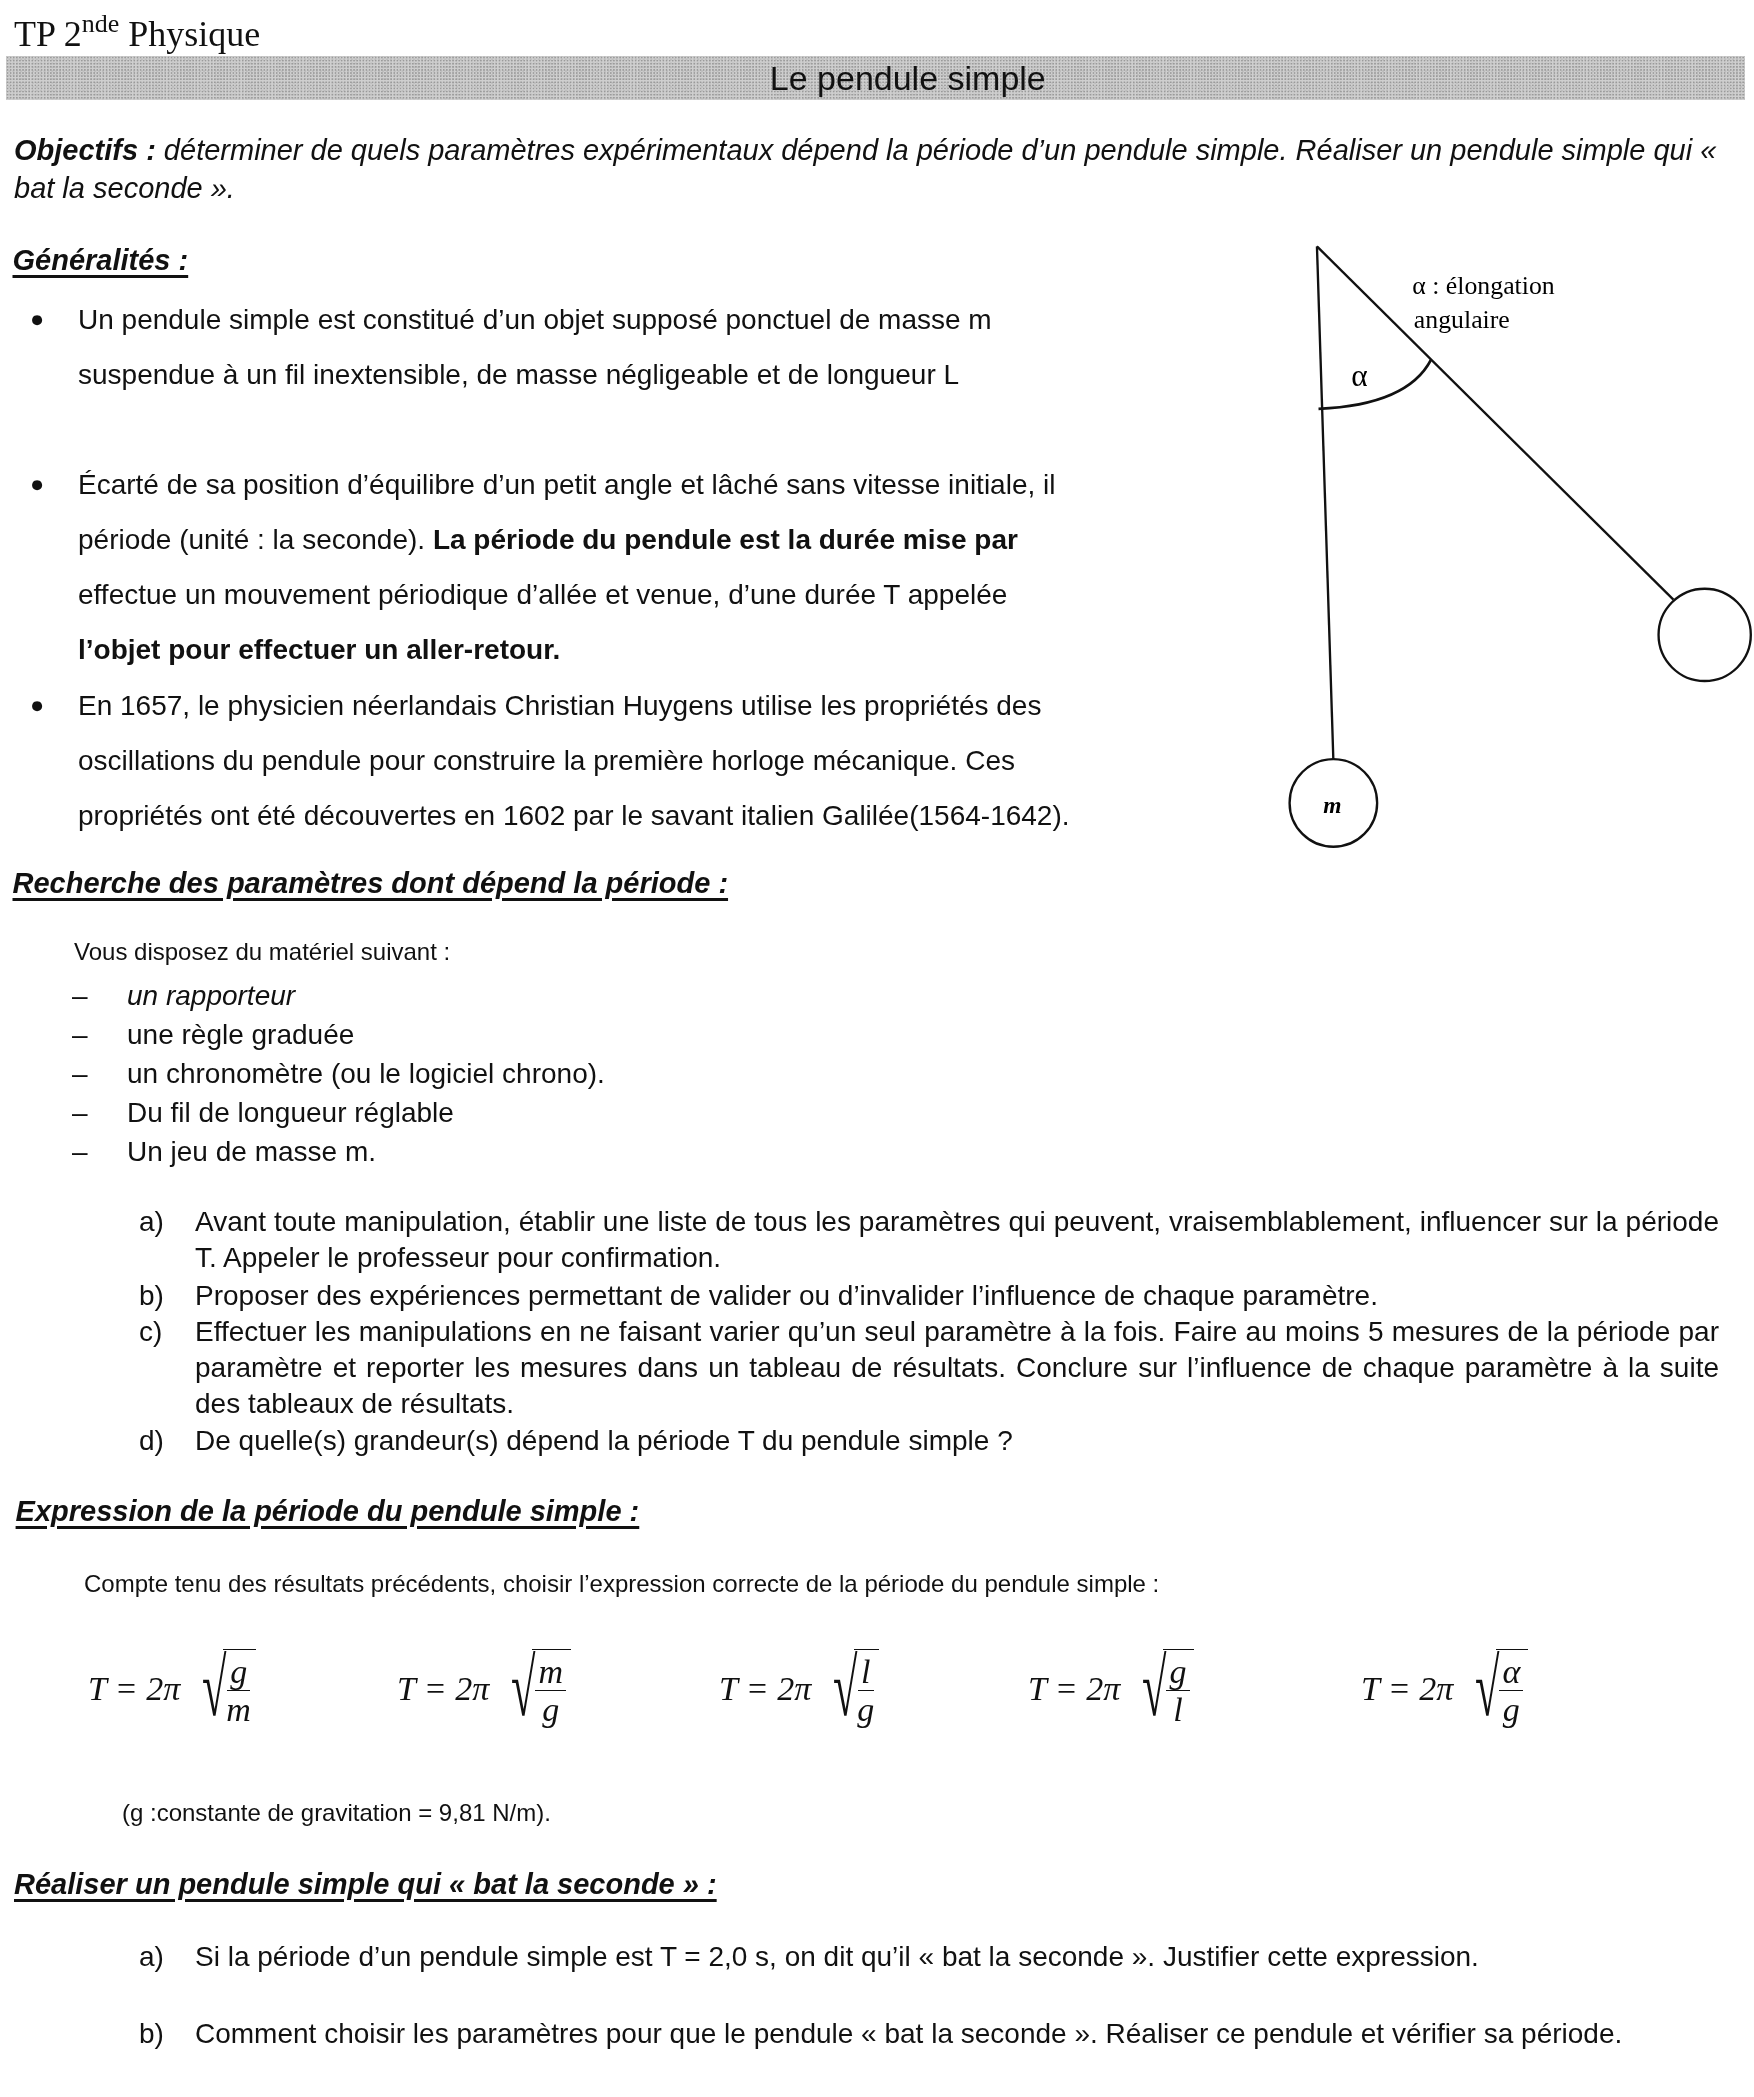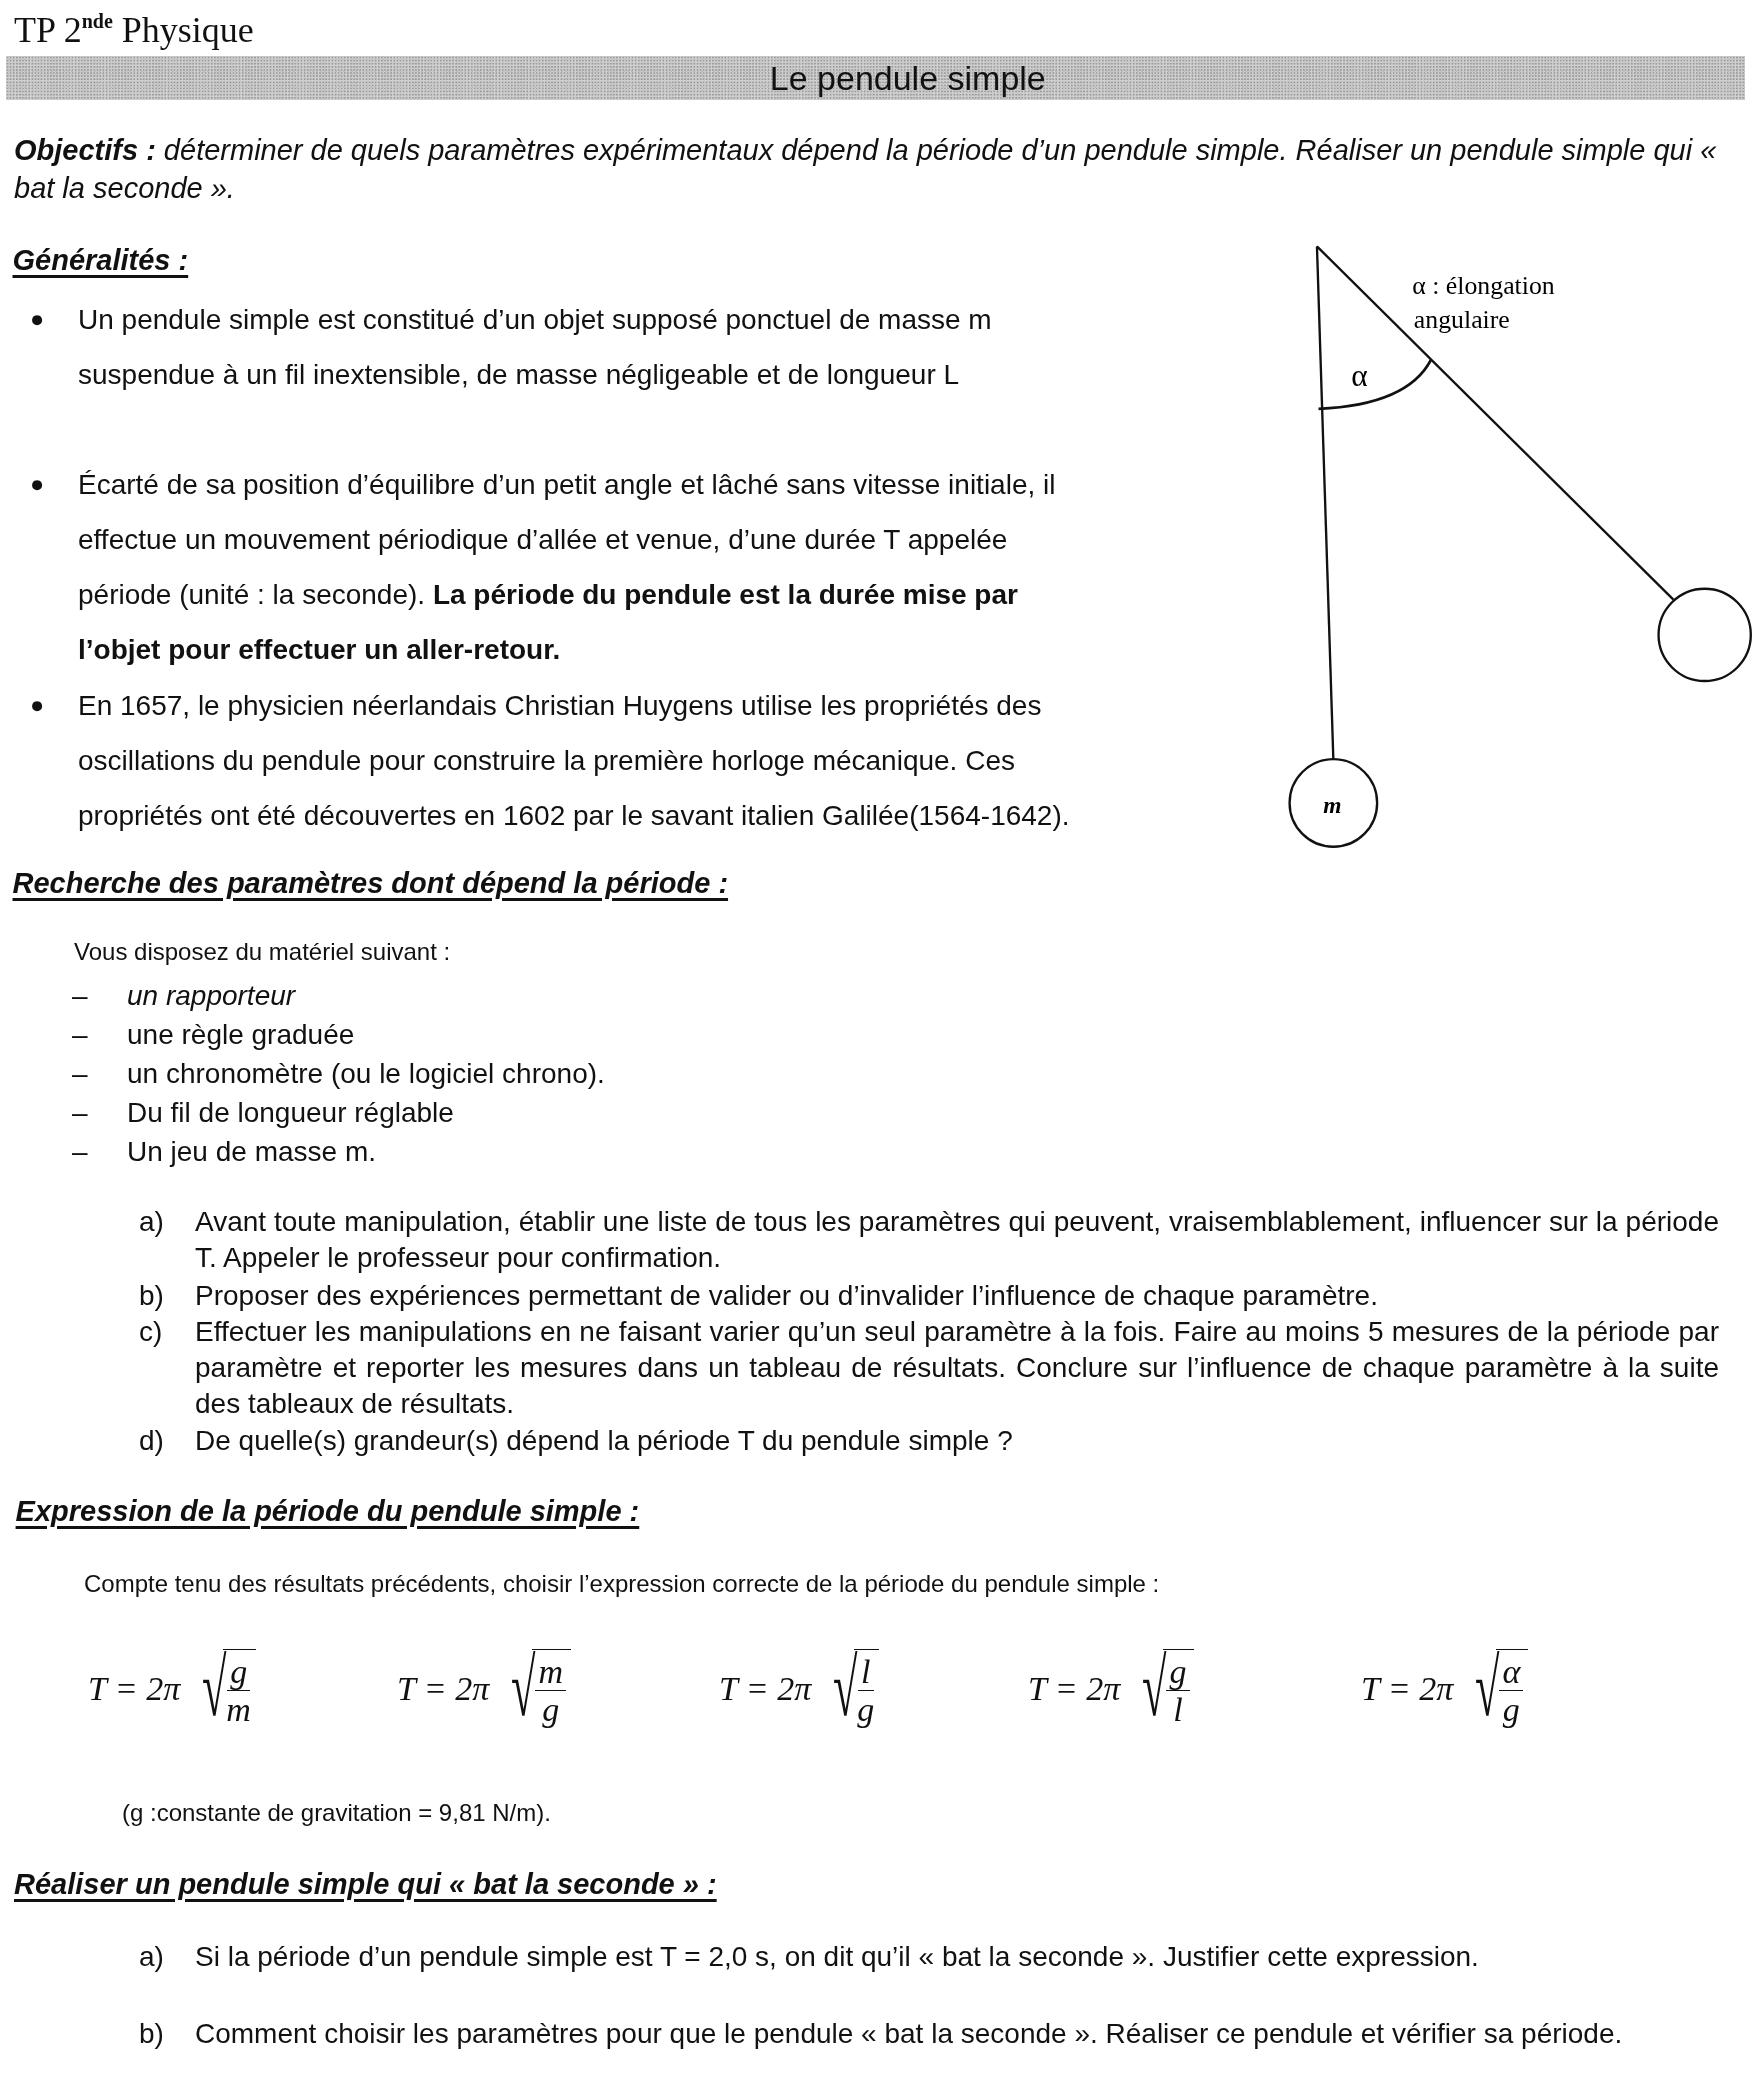--- a/index.html
+++ b/index.html
@@ -1,21 +1,21 @@
 <!DOCTYPE html>
 <html style="font-size:12.5px"><head>
 <meta charset="utf-8">
 <style>
   html, body { margin:0; padding:0; background:#fff; }
   body { width:1755px; height:2097px; position:relative; overflow:hidden; color:#111;
          font-family:"Liberation Sans", sans-serif; }
   .abs { position:absolute; }
   .serif { font-family:"Liberation Serif", serif; }
   .hdr { left:14px; top:9.4px; font-size:36px; }
-  .hdr sup { font-size:20px; vertical-align:14px;font-weight:bold; }
+  .hdr sup { font-size:26px; vertical-align:14px; }
   .titlebar { left:6.3px; top:56px; width:1739px; height:44px;
     background-color:#cfcfcf;
     background-image: radial-gradient(#9a9a9a 0.6px, transparent 0.9px), radial-gradient(#b5b5b5 0.6px, transparent 0.9px);
     background-size: 3.1px 3.1px, 3.9px 3.9px; background-position:0 0, 1.6px 1.6px; }
   .titlebar span { position:absolute; left:0; right:0; top:3.1px; text-align:center; font-size:34px; color:#111; padding-left:64px; }
   .obj { left:14px; top:131px; width:1721px; font-size:29px; font-style:italic; line-height:38px; }
   .obj b { font-style:italic; }
   .h2 { font-size:29px; font-weight:bold; text-decoration:underline; text-decoration-thickness:3.1px; text-underline-offset:4.7px;font-style:italic; }
   .body { font-size:24px; }
   .bul { left:78px; width:1189px; font-size:28px; line-height:55px; }
@@ -54,22 +54,22 @@
 
 <div class="abs bul" style="top:292px;">
   <span class="dot">●</span>
   <div>Un pendule simple est constitué d’un objet supposé ponctuel de masse m</div>
   <div>suspendue à un fil inextensible, de masse négligeable et de longueur L</div>
 </div>
 
 <div class="abs bul" style="top:457px;">
   <span class="dot">●</span>
   <div>Écarté de sa position d’équilibre d’un petit angle et lâché sans vitesse initiale, il</div>
+  <div><span>période (unité : la seconde). </span><b>La période du pendule est la durée mise par</b></div>
   <div>effectue un mouvement périodique d’allée et venue, d’une durée T appelée</div>
-  <div><span>période (unité : la seconde). </span><b>La période du pendule est la durée mise par</b></div>
   <div><b>l’objet pour effectuer un aller-retour.</b></div>
 </div>
 
 <div class="abs bul" style="top:678px;">
   <span class="dot">●</span>
   <div>En 1657, le physicien néerlandais Christian Huygens utilise les propriétés des</div>
   <div>oscillations du pendule pour construire la première horloge mécanique. Ces</div>
   <div>propriétés ont été découvertes en 1602 par le savant italien Galilée(1564-1642).</div>
 </div>
 

